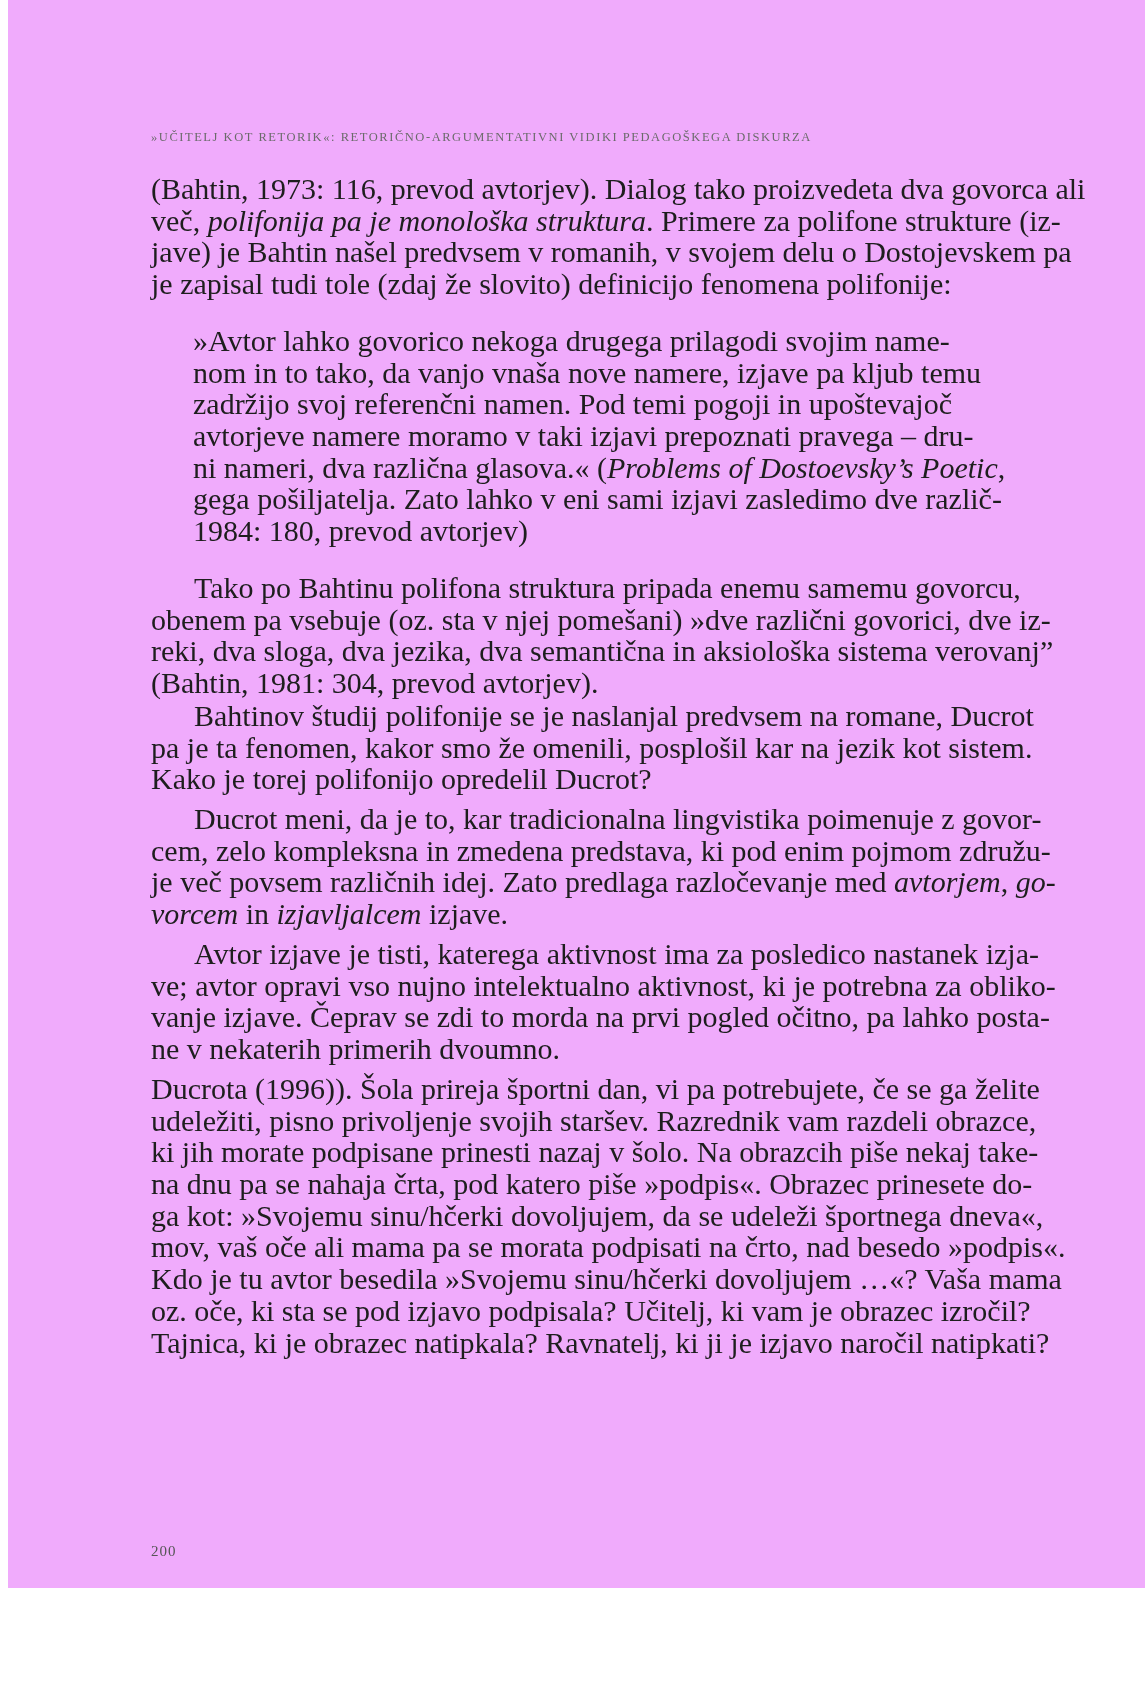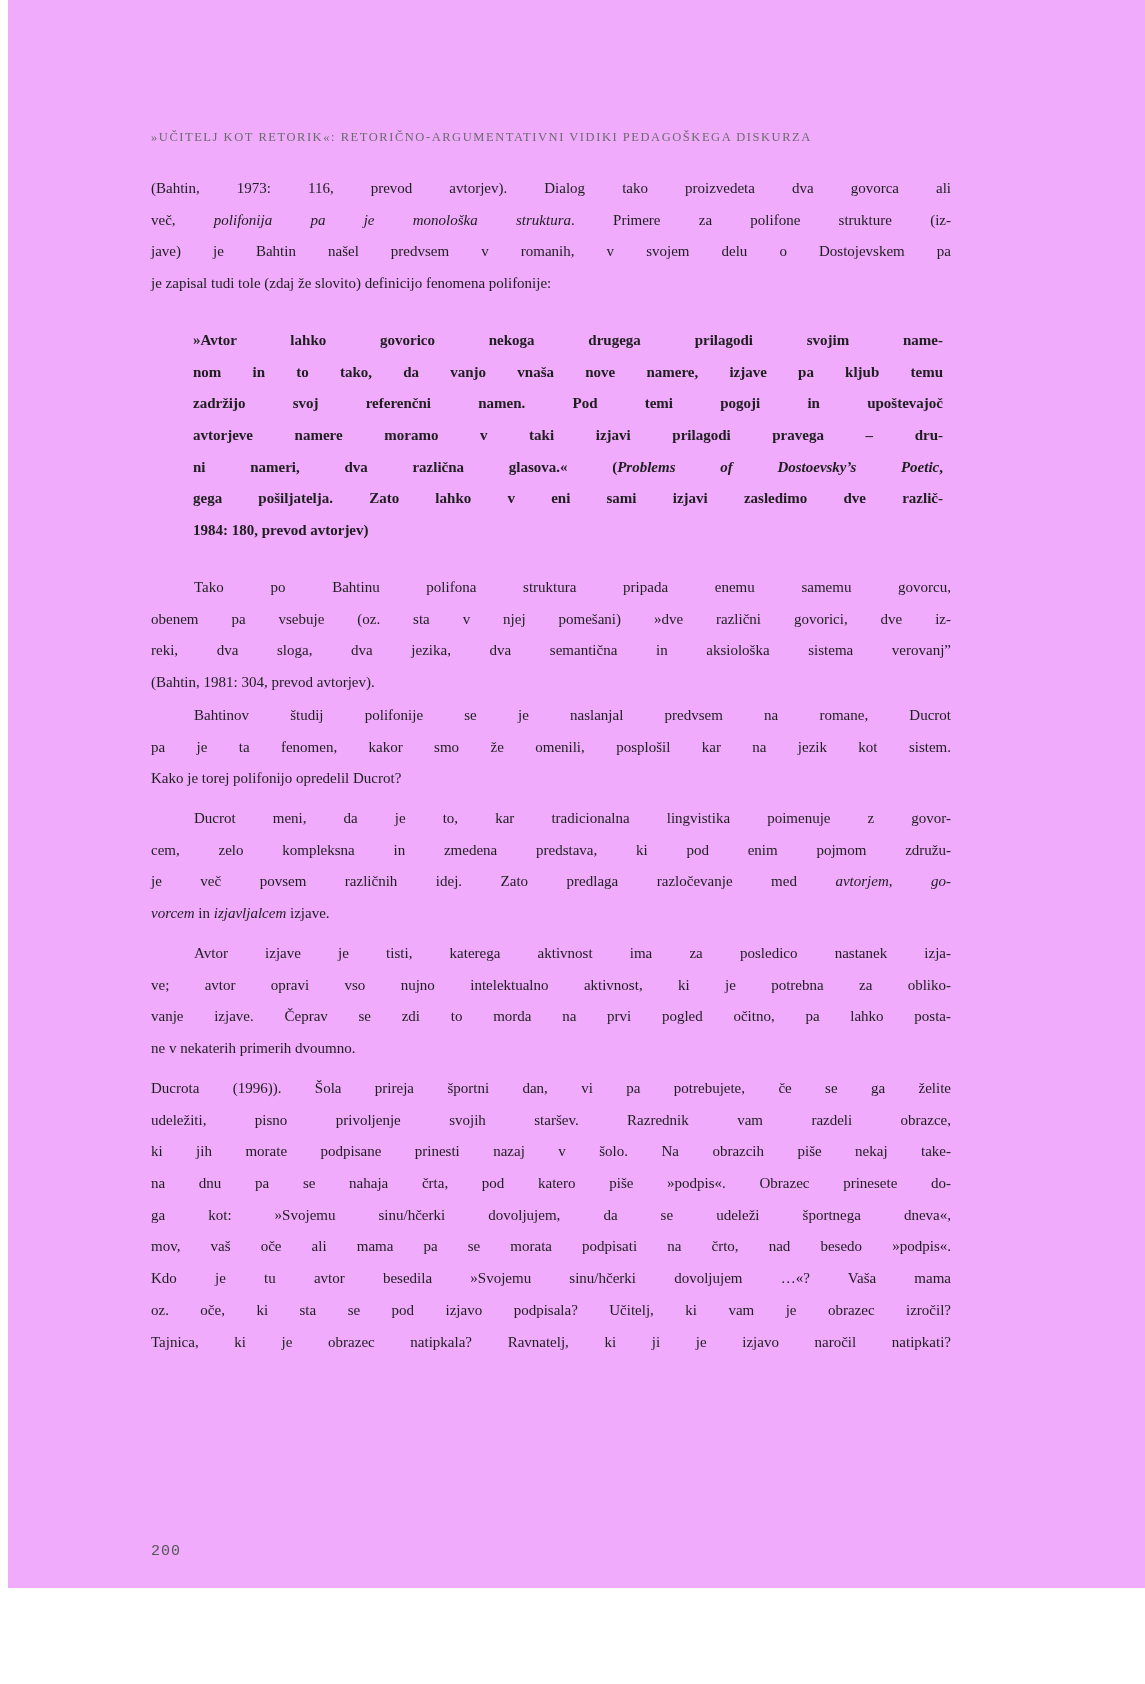--- a/index.html
+++ b/index.html
@@ -5,53 +5,53 @@
   html, body { margin: 0; padding: 0; background: #ffffff; }
   body { width: 1145px; height: 1684px; position: relative; overflow: hidden; }
   .page { position: absolute; left: 0; top: 0; width: 1145px; height: 1588px; background: #f0abfc; color: #1c1c1c; margin-left: 8px; }
   .running-head {
     position: absolute; left: 143px; top: 130px; width: 800px;
     font-family: "Liberation Serif", serif; font-size: 12.5px; letter-spacing: 1.55px;
     color: #6b6b6b; white-space: nowrap; text-transform: uppercase;
   }
   .body-block {
     position: absolute; left: 143px; width: 800px;
-    font-family: "Liberation Serif", serif; font-size: 15px; color: #1e1e1e;
+    font-family: "Liberation Serif", serif; font-size: 30px; color: #1e1e1e;
   }
   .line {
     height: 31.7px; line-height: 31.7px; white-space: nowrap;
     text-align: justify; text-align-last: justify;
   }
   .line.last { text-align-last: left; }
   .line.indent { padding-left: 43px; }
-  .quote-block { left: 185px; width: 750px; font-weight: bold; }
+  .quote-block { left: 185px; width: 750px; }
   em { font-style: italic; }
   .folio {
     position: absolute; left: 143px; top: 1543px;
-    font-family: Liberation Mono, monospace; font-size: 15px; letter-spacing: 1px; color: #555;
+    font-family: Liberation Serif, serif; font-size: 15px; letter-spacing: 1px; color: #555;
   }
 </style>
 </head>
 <body>
 
 <div class="page">
   <div class="running-head">»Učitelj kot retorik«: retorično-argumentativni vidiki pedagoškega diskurza</div>
 
   <div class="body-block" style="top:173px">
       <div class="line"><span>(Bahtin, 1973: 116, prevod avtorjev). Dialog tako proizvedeta dva govorca ali</span></div>
       <div class="line"><span>več, </span><em>polifonija pa je monološka struktura</em><span>. Primere za polifone strukture (iz-</span></div>
       <div class="line"><span>jave) je Bahtin našel predvsem v romanih, v svojem delu o Dostojevskem pa</span></div>
       <div class="line last"><span>je zapisal tudi tole (zdaj že slovito) definicijo fenomena polifonije:</span></div>
     </div>
 
   <div class="body-block quote-block" style="top:325px">
       <div class="line"><span>»Avtor lahko govorico nekoga drugega prilagodi svojim name-</span></div>
       <div class="line"><span>nom in to tako, da vanjo vnaša nove namere, izjave pa kljub temu</span></div>
       <div class="line"><span>zadržijo svoj referenčni namen. Pod temi pogoji in upoštevajoč</span></div>
-      <div class="line"><span>avtorjeve namere moramo v taki izjavi prilagodi pravega – dru-</span></div>
+      <div class="line"><span>avtorjeve namere moramo v taki izjavi prepoznati pravega – dru-</span></div>
       <div class="line"><span>ni nameri, dva različna glasova.« (</span><em>Problems of Dostoevsky’s Poetic</em><span>,</span></div>
       <div class="line"><span>gega pošiljatelja. Zato lahko v eni sami izjavi zasledimo dve različ-</span></div>
       <div class="line last"><span>1984: 180, prevod avtorjev)</span></div>
     </div>
 
   <div class="body-block" style="top:572px">
       <div class="line indent"><span>Tako po Bahtinu polifona struktura pripada enemu samemu govorcu,</span></div>
       <div class="line"><span>obenem pa vsebuje (oz. sta v njej pomešani) »dve različni govorici, dve iz-</span></div>
       <div class="line"><span>reki, dva sloga, dva jezika, dva semantična in aksiološka sistema verovanj”</span></div>
       <div class="line last"><span>(Bahtin, 1981: 304, prevod avtorjev).</span></div>

